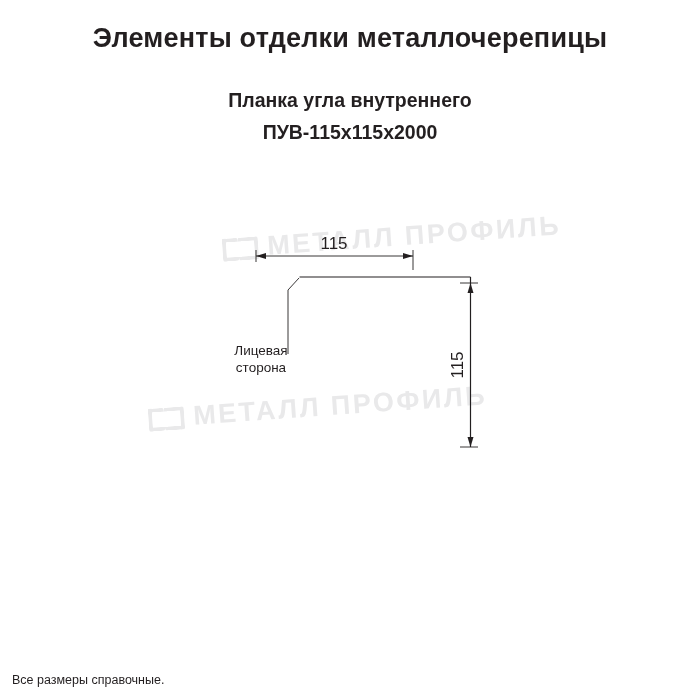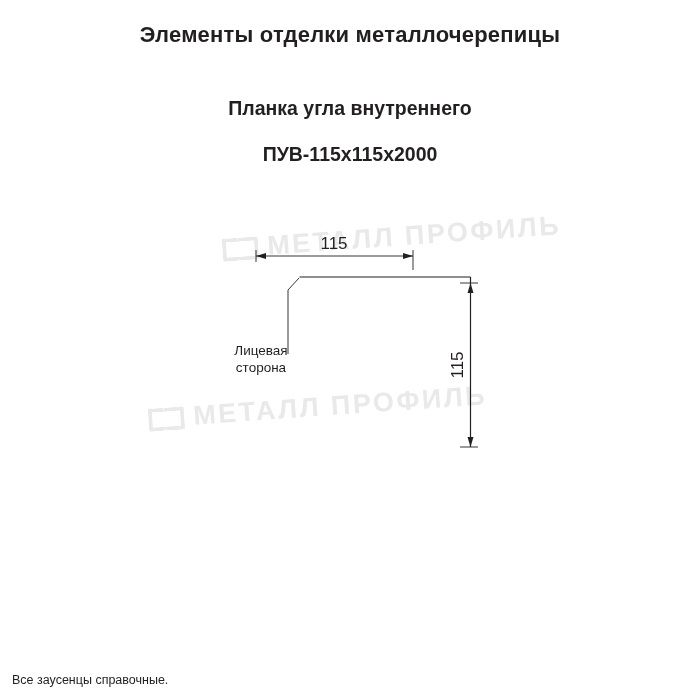--- a/index.html
+++ b/index.html
@@ -17,37 +17,37 @@
   }
 
   
   .header {
     width: 100%;
     text-align: center;
     padding-top: 22px;
     box-sizing: border-box;
   }
   .title-main {
-    font-size: 22px;
+    font-size: 27px;
     font-weight: bold;
     letter-spacing: 0.2px;
     margin: 0;
     line-height: 1.2;
   }
   .title-sub {
     font-size: 19.5px;
     font-weight: bold;
-    margin: 14px;
+    margin: 0;
     padding-top: 33px;
     line-height: 1.35;
   }
   .title-code {
     font-size: 19.5px;
     font-weight: bold;
-    margin: 8px;
+    margin: 0;
     padding-top: 5px;
     line-height: 1.35;
   }
 
   
   .drawing {
     position: absolute;
     left: 0;
     top: 150px;
     width: 620px;
@@ -169,14 +169,14 @@
       <line x1="288" y1="204" x2="288" y2="140"></line>
       <line x1="288" y1="140" x2="299" y2="128"></line>
     </g>
     <text x="261" y="205" text-anchor="middle" font-size="13.5">Лицевая</text>
     <text x="261" y="222" text-anchor="middle" font-size="13.5">сторона</text>
 
   </svg>
 </div>
 
 <div class="footer">
-  <div>Все заусенцы справочные.</div>
+  <div>Все размеры справочные.</div>
 </div>
 
 </body></html>

